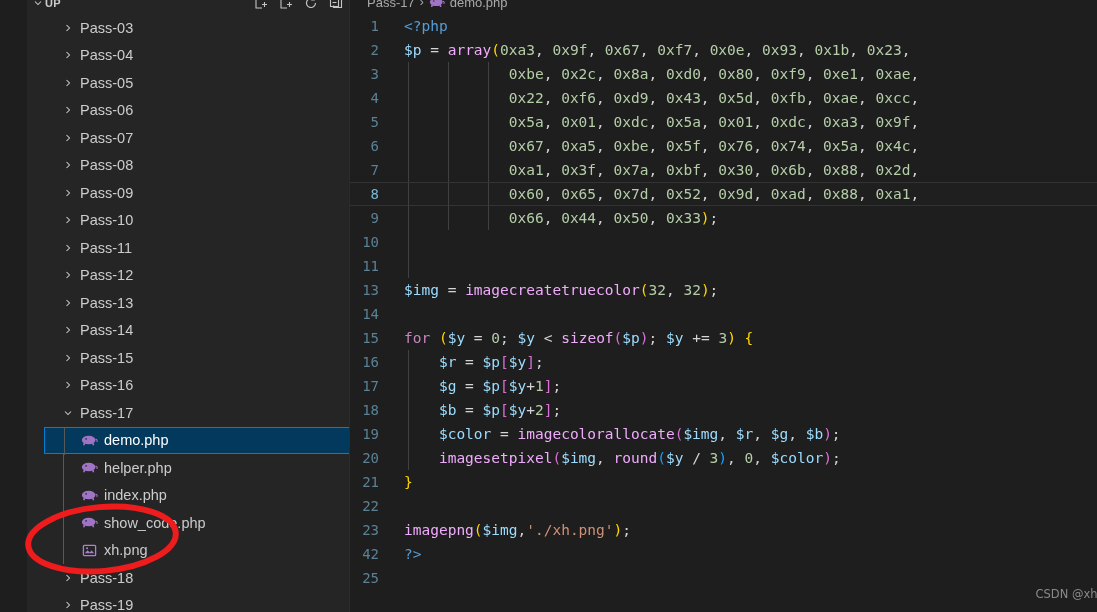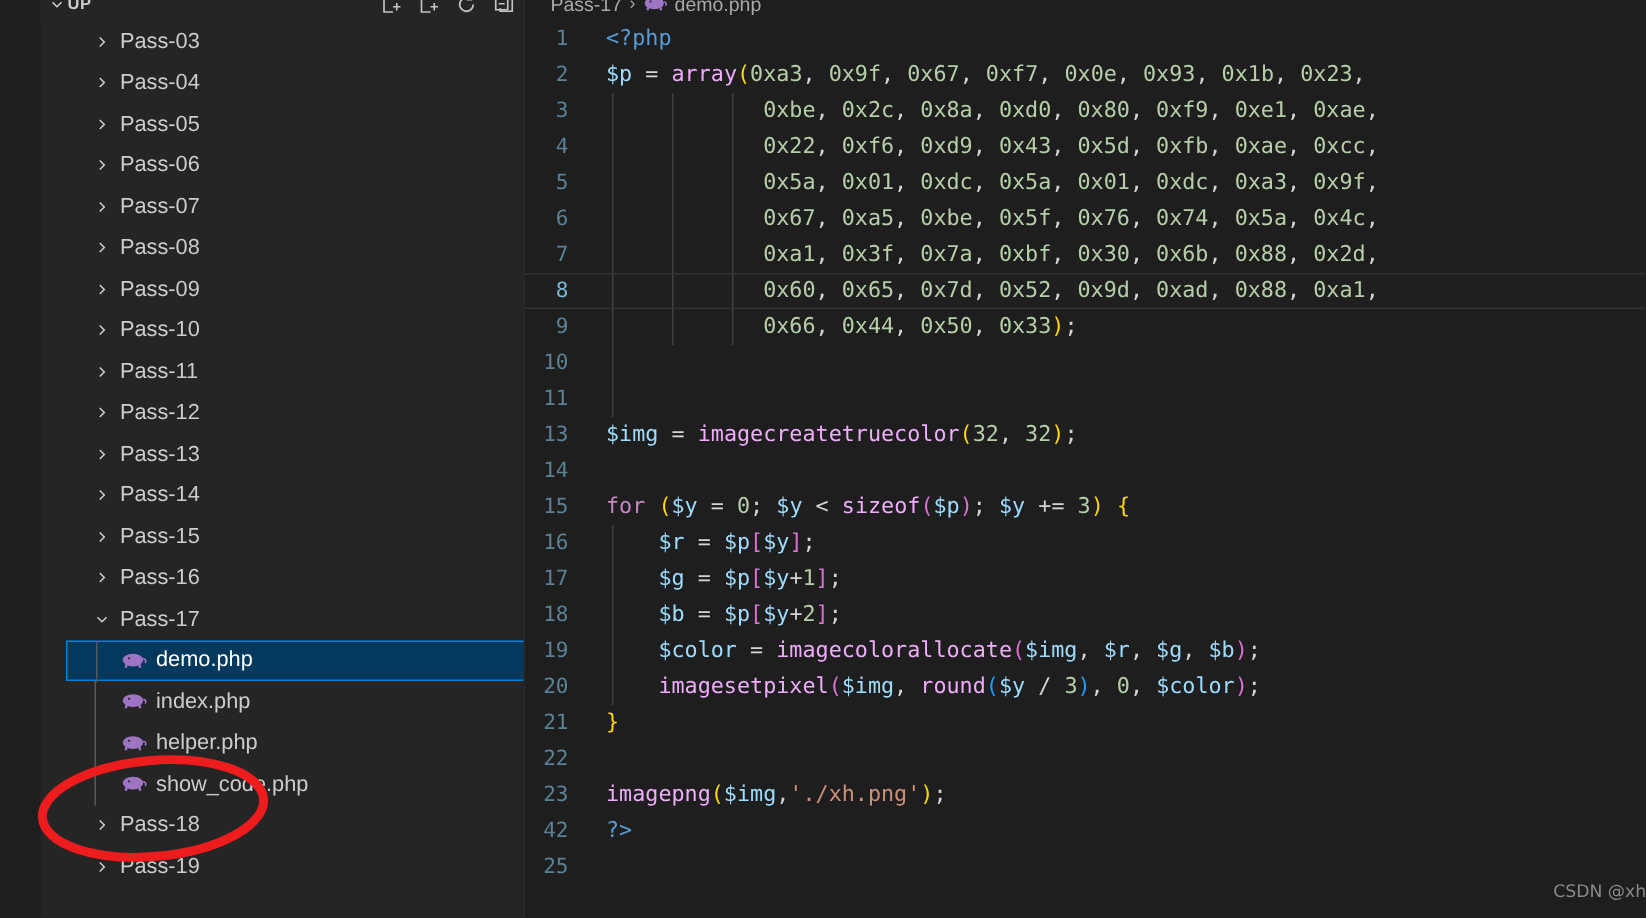--- a/index.html
+++ b/index.html
@@ -414,45 +414,56 @@
         <div class="row file">
           <span class="indent-guide"></span>
           <span class="ficon">
             <svg class="php-ico" viewBox="0 0 20 13">
               <ellipse cx="9" cy="6" rx="8" ry="5" fill="#a074c4"></ellipse>
               <path d="M3 9l-.6 3h2l.6-3zM13 9l.6 3h2l-.6-3z" fill="#a074c4"></path>
               <path d="M17 5c2 0 2.6 2 1.4 3.2" stroke="#a074c4" stroke-width="1.3" fill="none"></path>
               <circle cx="6" cy="4.6" r=".9" fill="#252526"></circle>
             </svg>
           </span>
-          <span class="label">index.php</span>
+          <span class="label">helper.php</span>
         </div>
         <div class="row file">
           <span class="indent-guide"></span>
           <span class="ficon">
             <svg class="php-ico" viewBox="0 0 20 13">
               <ellipse cx="9" cy="6" rx="8" ry="5" fill="#a074c4"></ellipse>
               <path d="M3 9l-.6 3h2l.6-3zM13 9l.6 3h2l-.6-3z" fill="#a074c4"></path>
               <path d="M17 5c2 0 2.6 2 1.4 3.2" stroke="#a074c4" stroke-width="1.3" fill="none"></path>
               <circle cx="6" cy="4.6" r=".9" fill="#252526"></circle>
             </svg>
           </span>
-          <span class="label">helper.php</span>
+          <span class="label">index.php</span>
         </div>
         <div class="row file">
           <span class="indent-guide"></span>
           <span class="ficon">
             <svg class="php-ico" viewBox="0 0 20 13">
               <ellipse cx="9" cy="6" rx="8" ry="5" fill="#a074c4"></ellipse>
               <path d="M3 9l-.6 3h2l.6-3zM13 9l.6 3h2l-.6-3z" fill="#a074c4"></path>
               <path d="M17 5c2 0 2.6 2 1.4 3.2" stroke="#a074c4" stroke-width="1.3" fill="none"></path>
               <circle cx="6" cy="4.6" r=".9" fill="#252526"></circle>
             </svg>
           </span>
           <span class="label">show_code.php</span>
+        </div>
+        <div class="row file">
+          <span class="indent-guide"></span>
+          <span class="ficon">
+            <svg class="png-ico" viewBox="0 0 16 16">
+              <rect x="1.5" y="2.5" width="13" height="11" rx="1" fill="none" stroke="#b07fd4" stroke-width="1.4"></rect>
+              <path d="M3 11l3-3.2 2.2 2.4L10.2 8l2.8 3z" fill="#b07fd4"></path>
+              <circle cx="5.4" cy="5.6" r="1.1" fill="#b07fd4"></circle>
+            </svg>
+          </span>
+          <span class="label">xh.png</span>
         </div>
         <div class="row">
           <span class="twisty">
             <svg width="12" height="12" viewBox="0 0 16 16">
               <path d="M6 4l4 4-4 4" stroke="#cccccc" stroke-width="1.4" fill="none"></path>
             </svg>
           </span>
           <span class="label">Pass-18</span>
         </div>
         <div class="row">

